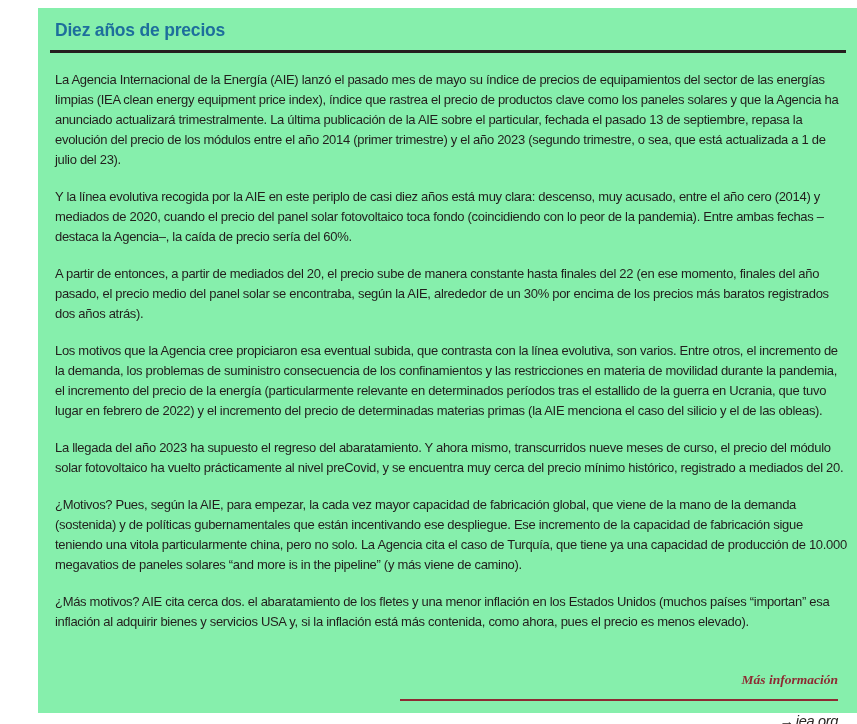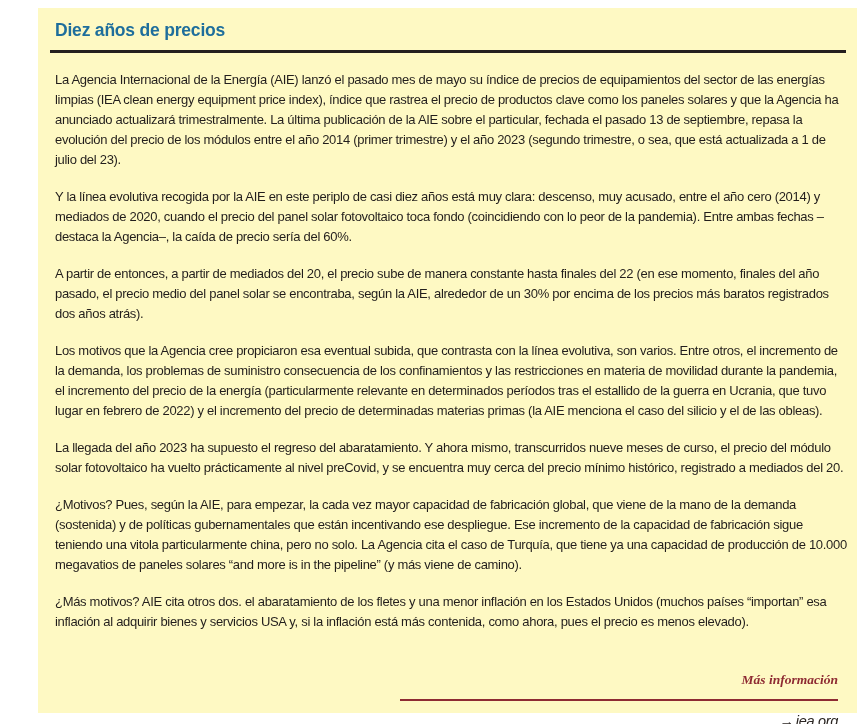--- a/index.html
+++ b/index.html
@@ -7,21 +7,21 @@
     width: 857px; height: 724px;
     background: #ffffff;
     font-family: "Liberation Sans", sans-serif;
     overflow: hidden;
     position: relative;
   }
   .article-card {
     position: absolute;
     left: 38px; top: 8px;
     width: 819px; height: 705px;
-    background: #fef9c3;
+    background: #86efac;
     padding: 12px 14px 0 17px;
   }
   .article-title {
     color: #1E6E9C;
     font-size: 17.5px;
     font-weight: bold;
     letter-spacing: -0.2px;
     margin-bottom: 9px;
   }
   .title-divider {
@@ -80,21 +80,21 @@
 
   <div class="title-divider"></div>
 
   <div class="body-copy">
     <p>La Agencia Internacional de la Energía (AIE) lanzó el pasado mes de mayo su índice de precios de equipamientos del sector de las energías limpias (IEA clean energy equipment price index), índice que rastrea el precio de productos clave como los paneles solares y que la Agencia ha anunciado actualizará trimestralmente. La última publicación de la AIE sobre el particular, fechada el pasado 13 de septiembre, repasa la evolución del precio de los módulos entre el año 2014 (primer trimestre) y el año 2023 (segundo trimestre, o sea, que está actualizada a 1 de julio del 23).</p>
     <p>Y la línea evolutiva recogida por la AIE en este periplo de casi diez años está muy clara: descenso, muy acusado, entre el año cero (2014) y mediados de 2020, cuando el precio del panel solar fotovoltaico toca fondo (coincidiendo con lo peor de la pandemia). Entre ambas fechas –destaca la Agencia–, la caída de precio sería del 60%.</p>
     <p>A partir de entonces, a partir de mediados del 20, el precio sube de manera constante hasta finales del 22 (en ese momento, finales del año pasado, el precio medio del panel solar se encontraba, según la AIE, alrededor de un 30% por encima de los precios más baratos registrados dos años atrás).</p>
     <p>Los motivos que la Agencia cree propiciaron esa eventual subida, que contrasta con la línea evolutiva, son varios. Entre otros, el incremento de la demanda, los problemas de suministro consecuencia de los confinamientos y las restricciones en materia de movilidad durante la pandemia, el incremento del precio de la energía (particularmente relevante en determinados períodos tras el estallido de la guerra en Ucrania, que tuvo lugar en febrero de 2022) y el incremento del precio de determinadas materias primas (la AIE menciona el caso del silicio y el de las obleas).</p>
     <p>La llegada del año 2023 ha supuesto el regreso del abaratamiento. Y ahora mismo, transcurridos nueve meses de curso, el precio del módulo solar fotovoltaico ha vuelto prácticamente al nivel preCovid, y se encuentra muy cerca del precio mínimo histórico, registrado a mediados del 20.</p>
     <p>¿Motivos? Pues, según la AIE, para empezar, la cada vez mayor capacidad de fabricación global, que viene de la mano de la demanda (sostenida) y de políticas gubernamentales que están incentivando ese despliegue. Ese incremento de la capacidad de fabricación sigue teniendo una vitola particularmente china, pero no solo. La Agencia cita el caso de Turquía, que tiene ya una capacidad de producción de 10.000 megavatios de paneles solares “and more is in the pipeline” (y más viene de camino).</p>
-    <p>¿Más motivos? AIE cita otros dos. el abaratamiento de los fletes y una menor inflación en los Estados Unidos (muchos países “importan” esa inflación al adquirir bienes y servicios USA y, si la inflación está más contenida, como ahora, pues el precio es menos elevado).</p>
+    <p>¿Más motivos? AIE cita cerca dos. el abaratamiento de los fletes y una menor inflación en los Estados Unidos (muchos países “importan” esa inflación al adquirir bienes y servicios USA y, si la inflación está más contenida, como ahora, pues el precio es menos elevado).</p>
   </div>
 
   <div class="more-info-section">
     <a href="#" class="more-info-link">Más información</a>
     <a href="#" class="iea-link"><span class="arrow-icon">→</span><span>iea.org</span></a>
   </div>
 
 </div>
 
 </body></html>

